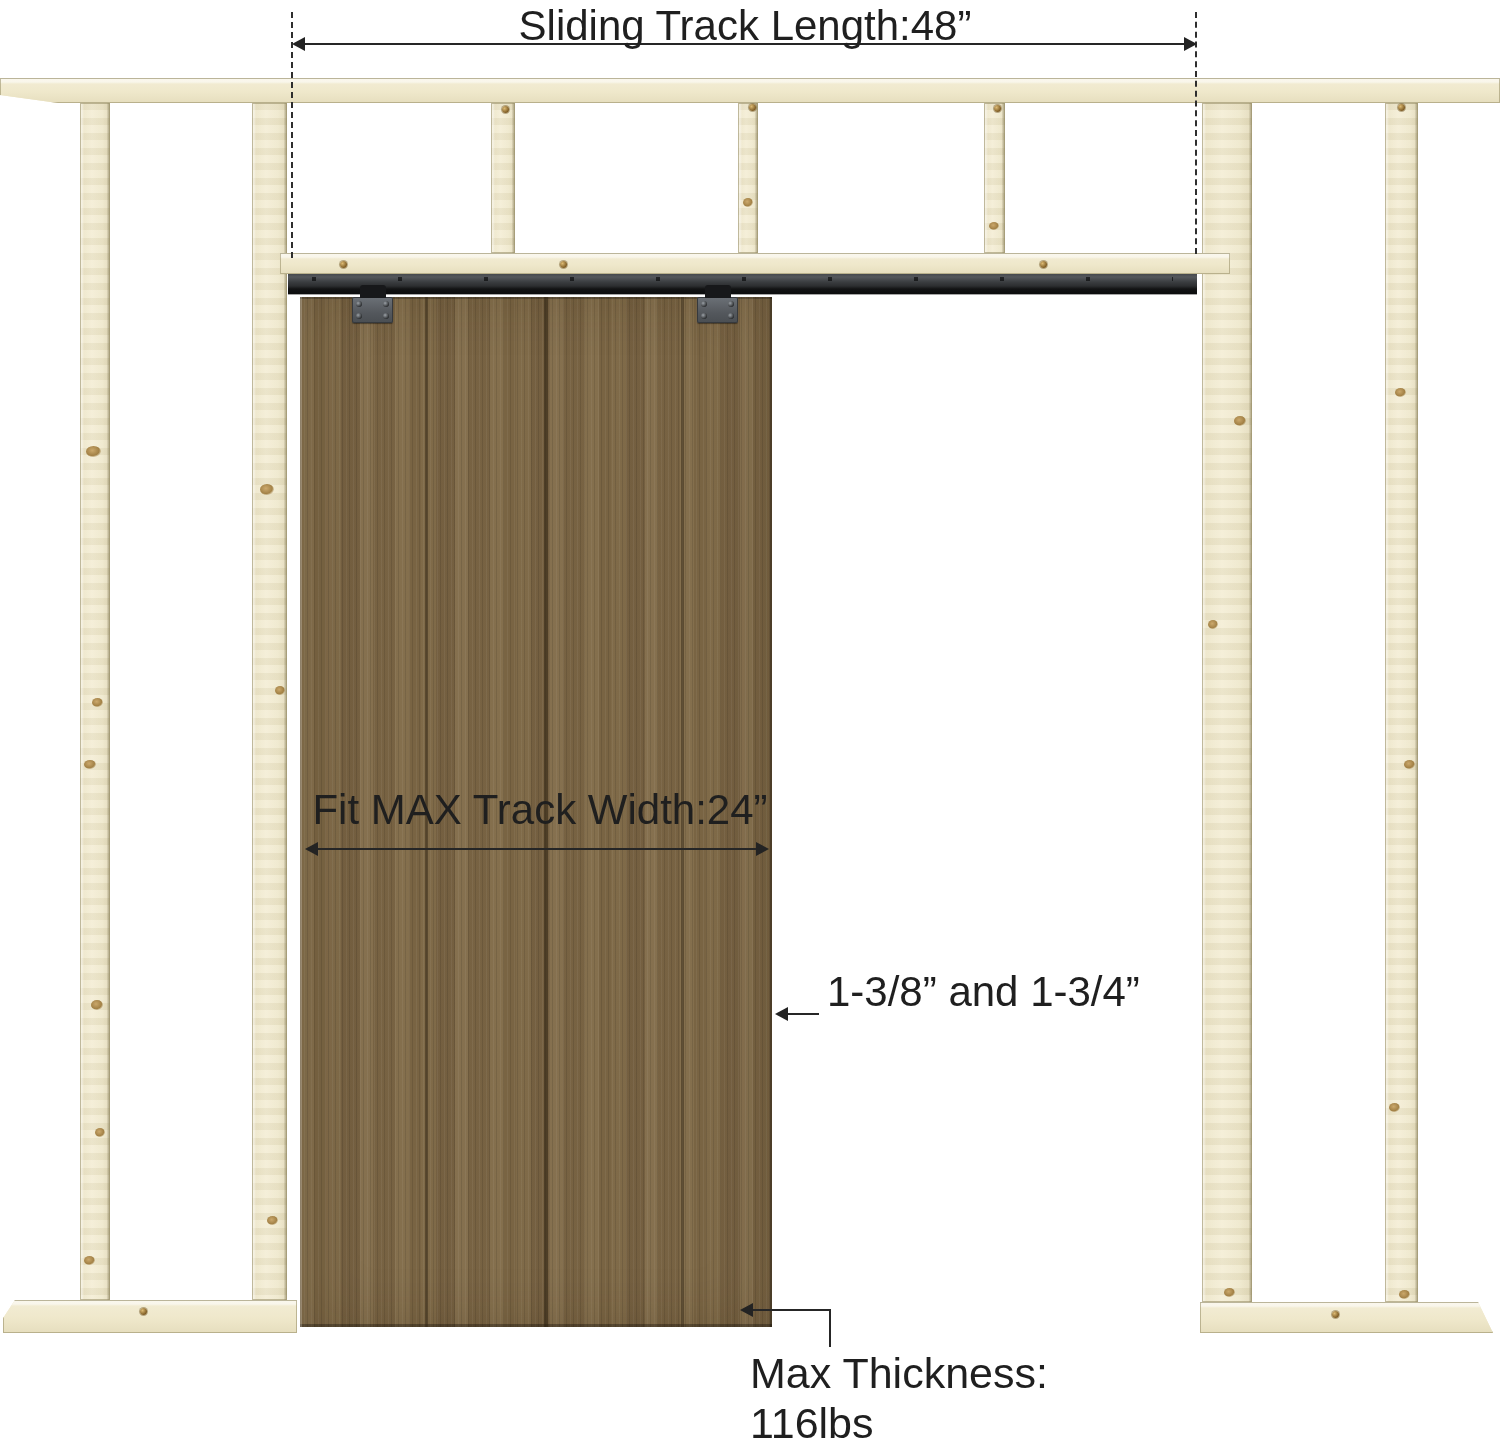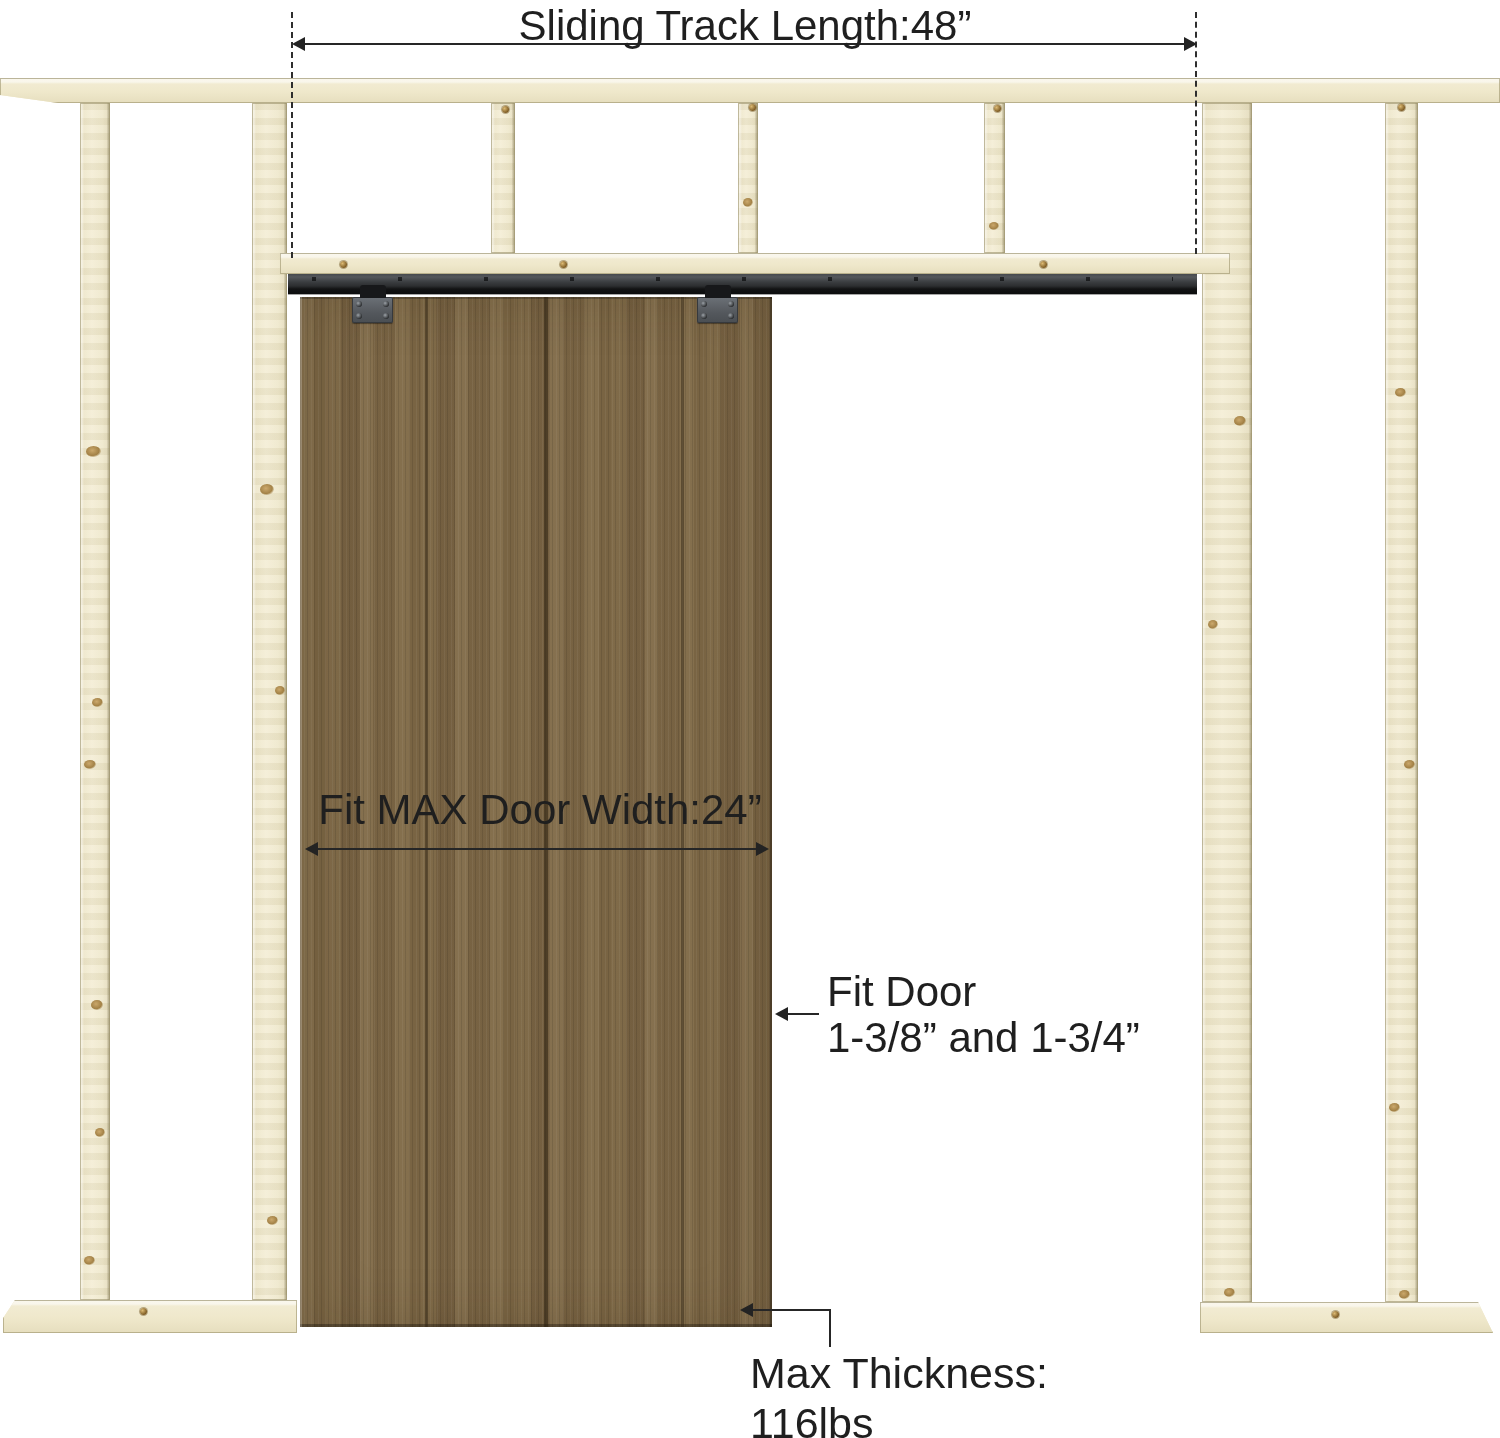--- a/index.html
+++ b/index.html
@@ -151,26 +151,25 @@
   <div class="ext" style="left:291px;top:12px;height:246px;"></div>
   <div class="ext" style="left:1195px;top:12px;height:242px;"></div>
   <div class="dimline" style="left:300px;top:43px;width:890px;"></div>
   <div class="arr l" style="left:292px;top:37px;"></div>
   <div class="arr r" style="left:1184px;top:37px;"></div>
   <div class="lbl center" style="left:745px;top:3px;">Sliding Track Length:48”</div>
 
   <div class="dimline" style="left:314px;top:848px;width:444px;"></div>
   <div class="arr l" style="left:305px;top:842px;"></div>
   <div class="arr r" style="left:756px;top:842px;"></div>
-  <div class="lbl center" style="left:540px;top:787px;">Fit MAX Door Width:24”</div>
+  <div class="lbl center" style="left:540px;top:787px;">Fit MAX Track Width:24”</div>
 
   <div class="dimline" style="left:786px;top:1013px;width:33px;"></div>
   <div class="arr l" style="left:775px;top:1007px;"></div>
   <div class="lbl" style="left:827px;top:969px;">
-    <div>Fit Door</div>
     <div>1-3/8” and 1-3/4”</div>
   </div>
 
   <div class="dimline" style="left:750px;top:1309px;width:81px;"></div>
   <div class="vline" style="left:829px;top:1309px;height:38px;"></div>
   <div class="arr l" style="left:740px;top:1303px;"></div>
   <div class="lbl cap" style="left:750px;top:1348px;">
     <div>Max Thickness:</div>
     <div>116lbs</div>
   </div>

